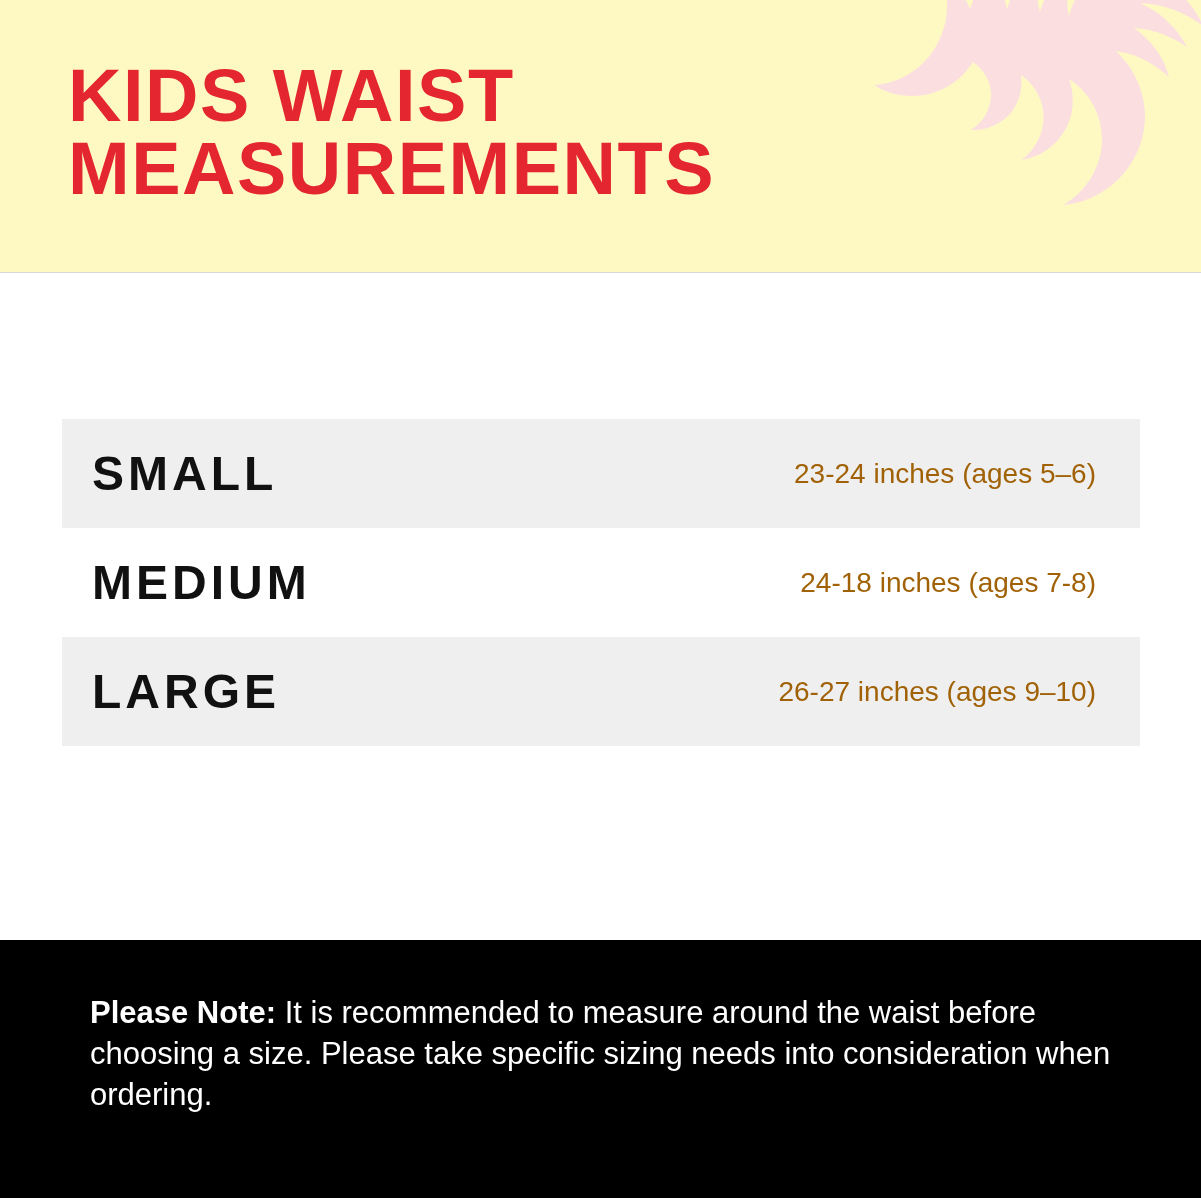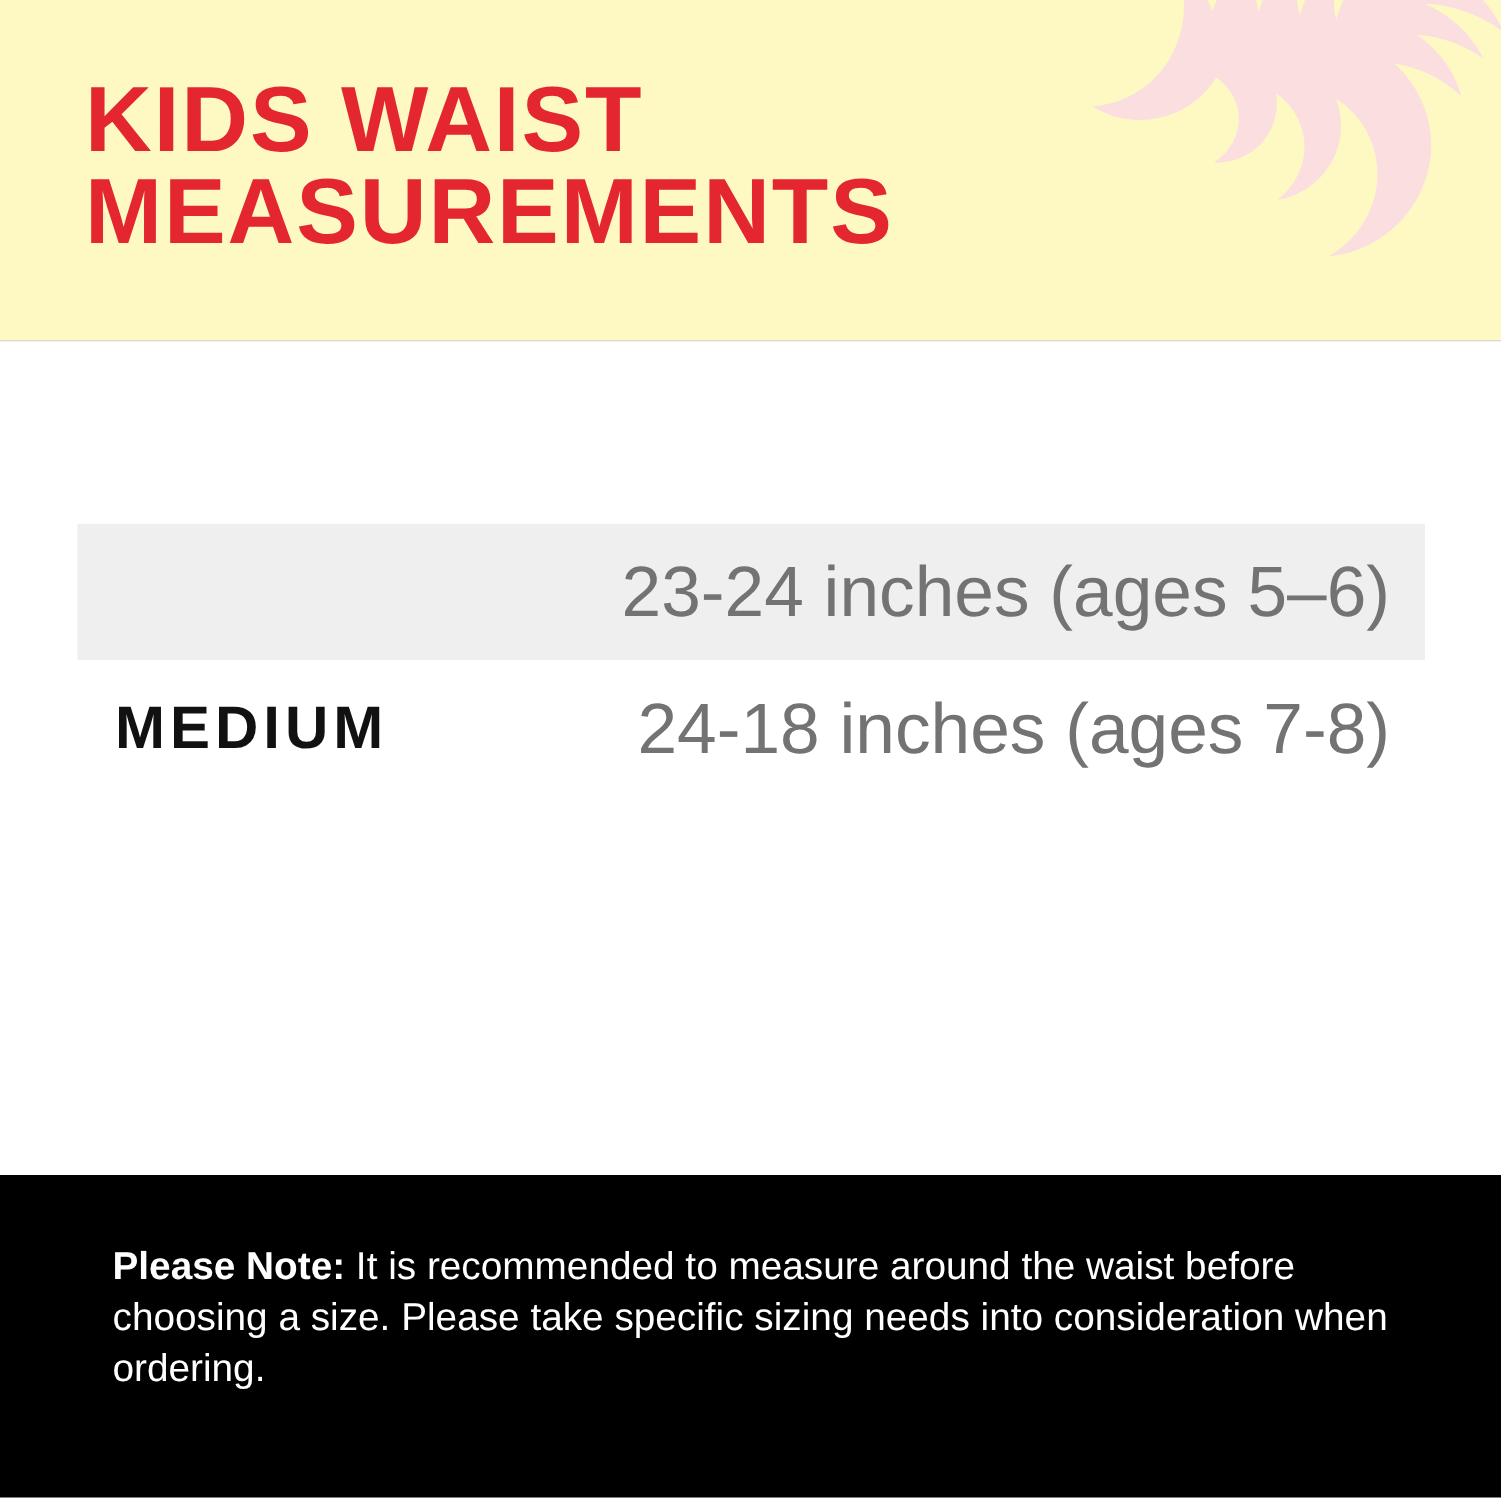--- a/index.html
+++ b/index.html
@@ -75,24 +75,24 @@
     box-sizing: border-box;
     font-size: 48px;
     font-weight: bold;
     color: #111111;
     letter-spacing: 4px;
     white-space: nowrap;
   }
   .size-value {
     flex: 1;
     text-align: right;
-    padding-right: 28px;
+    padding-right: 44px;
     box-sizing: border-box;
-    font-size: 57px;
-    color: #737373;
+    font-size: 28px;
+    color: #a16207;
     white-space: nowrap;
   }
 
   
   .footer {
     position: absolute;
     left: 0;
     bottom: 0;
     width: 100%;
     height: 258px;
@@ -120,28 +120,33 @@
       <g fill="#fbdfe0">
         <path d="M196 16c28-12 62-14 92-2 24 10 44 28 54 52-18-14-40-22-63-23 20 9 37 24 47 44-16-11-34-18-53-19 17 12 30 29 35 49-15-14-33-23-53-26 18 17 29 40 29 65 0 46-36 85-82 89 23-13 39-38 39-66 0-25-13-47-33-60 6 17 5 36-4 51-9 16-25 27-43 30 15-12 24-31 21-50-2-14-10-27-22-35 2 14-2 29-12 40-10 10-24 16-38 15 13-8 21-23 20-38-1-12-8-23-18-30-13 21-36 34-61 34-14 0-27-4-38-11 30-2 56-21 67-49 8-19 8-40 1-59 13 7 23 18 28 32 7-22 22-41 42-52-8 16-10 35-5 52 6-20 19-37 37-48-7 16-9 34-4 51 5-20 18-37 36-46-8 15-11 33-7 50 4-17 14-32 29-41z"></path>
       </g>
     </svg>
     <div class="header-title">KIDS WAIST MEASUREMENTS</div>
   </div>
 
   <div class="table-wrap">
 
     <div class="size-row shaded">
+      <div class="size-label">SMALL</div>
       <div class="size-value">23-24 inches (ages 5–6)</div>
     </div>
 
     <div class="size-row plain">
       <div class="size-label">MEDIUM</div>
       <div class="size-value">24-18 inches (ages 7-8)</div>
     </div>
 
+    <div class="size-row shaded">
+      <div class="size-label">LARGE</div>
+      <div class="size-value">26-27 inches (ages 9–10)</div>
+    </div>
 
   </div>
 
   <div class="footer">
     <div class="footer-text">
       <b>Please Note:</b><span> It is recommended to measure around the waist before choosing a size. Please take specific sizing needs into consideration when ordering.</span>
     </div>
   </div>
 
 </div>

